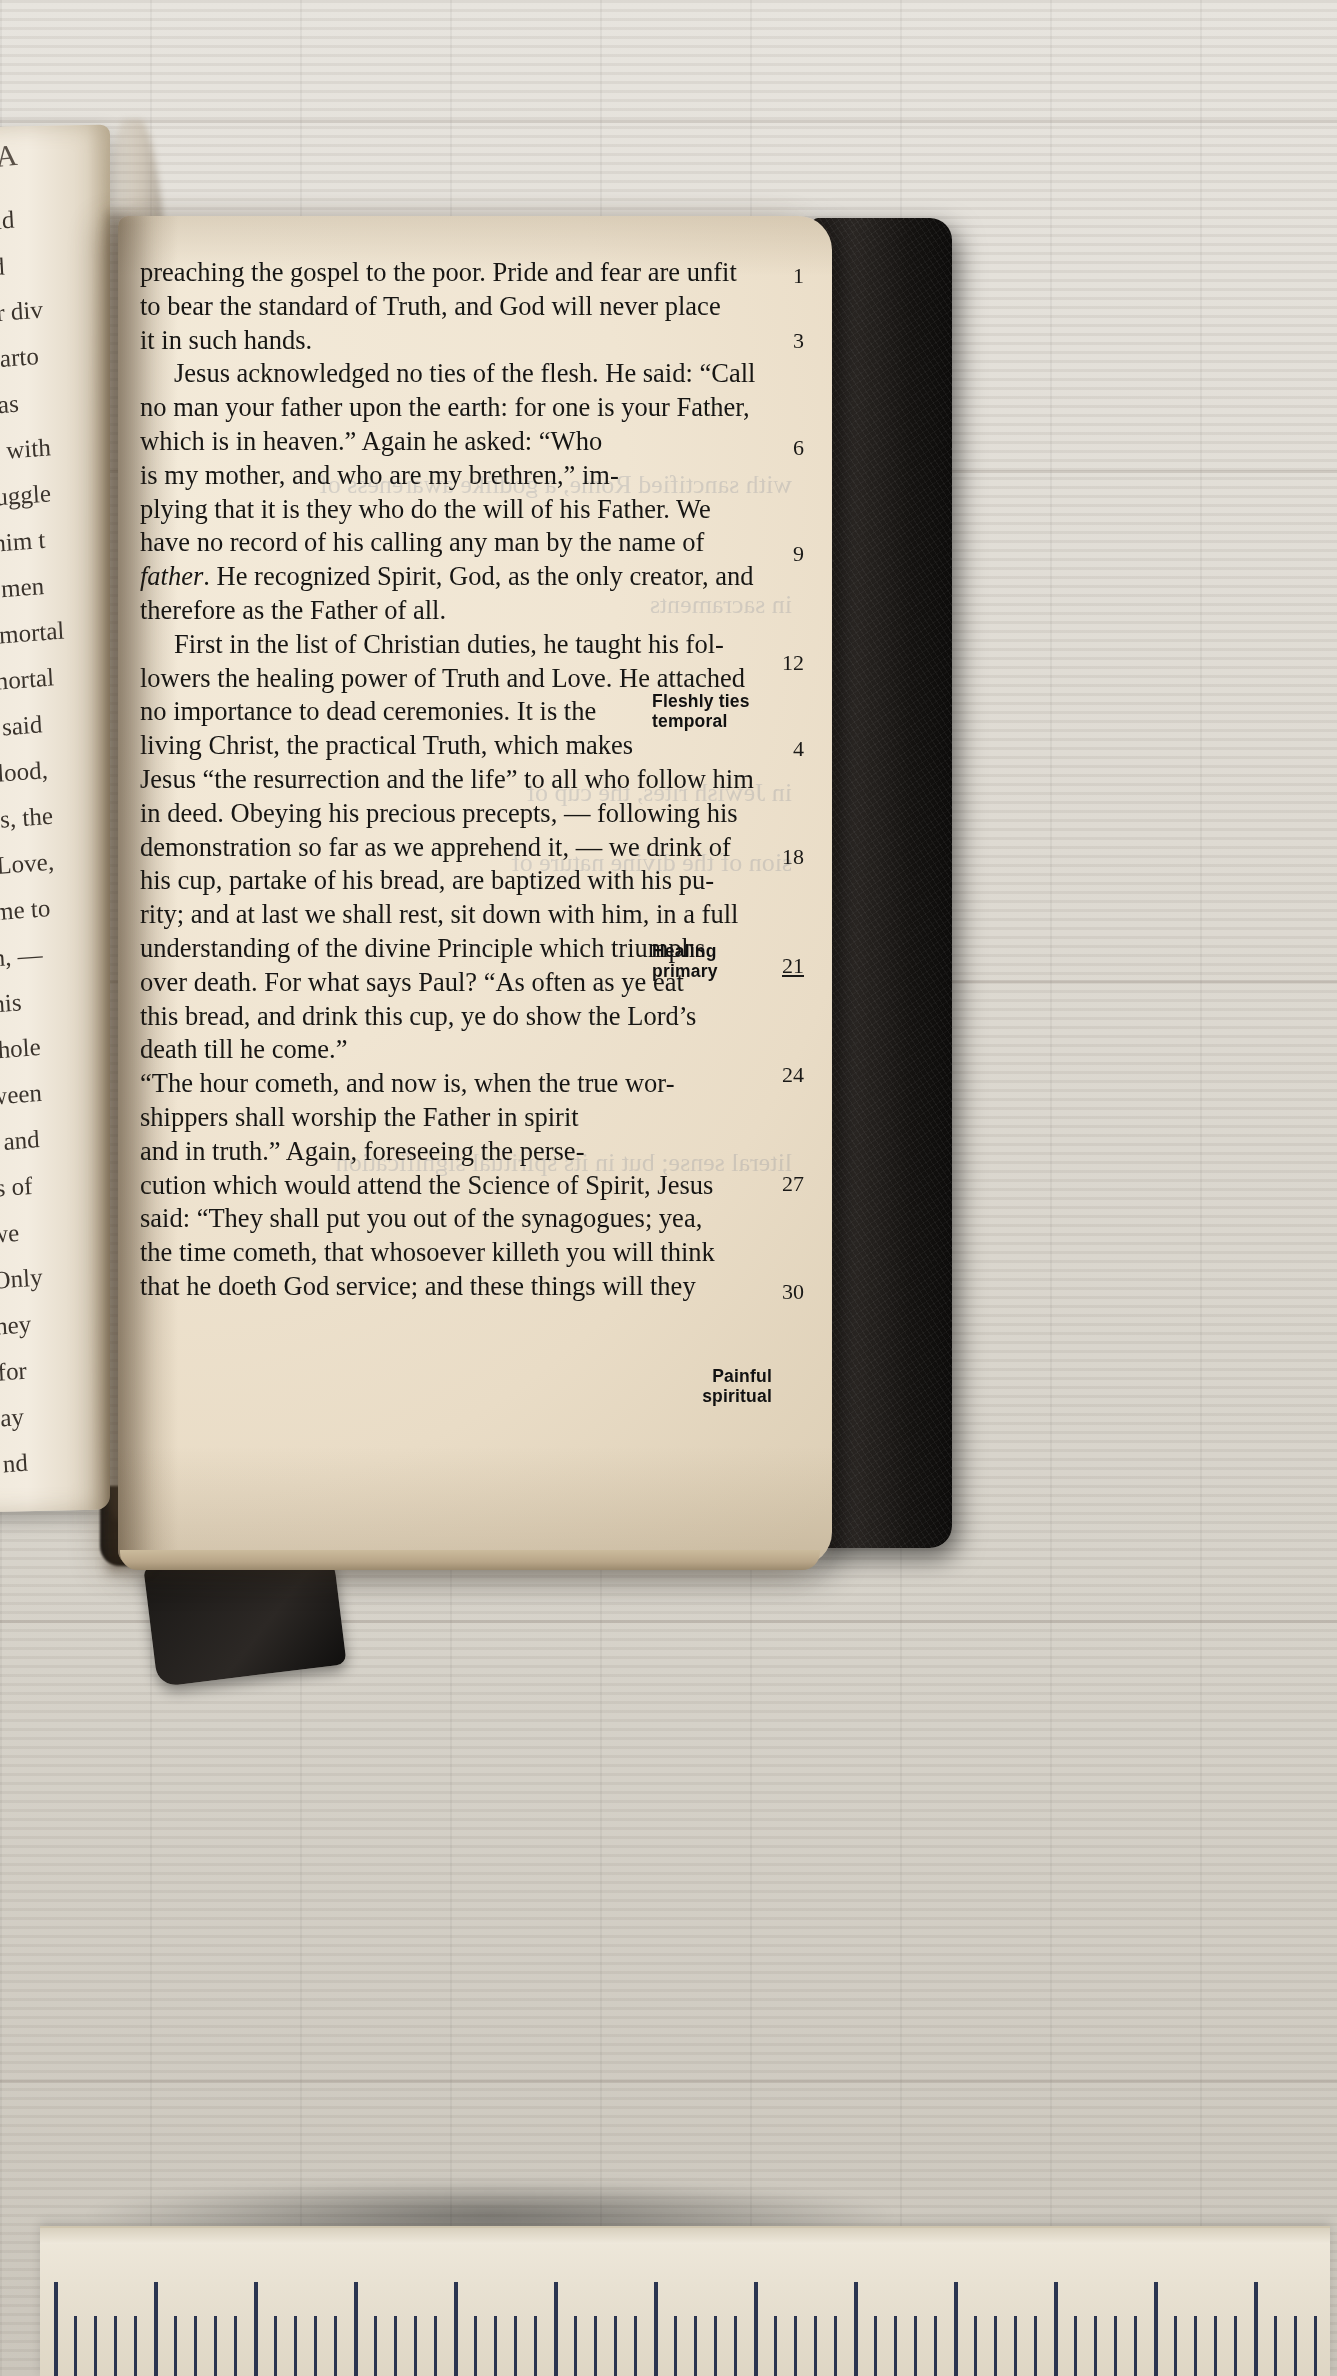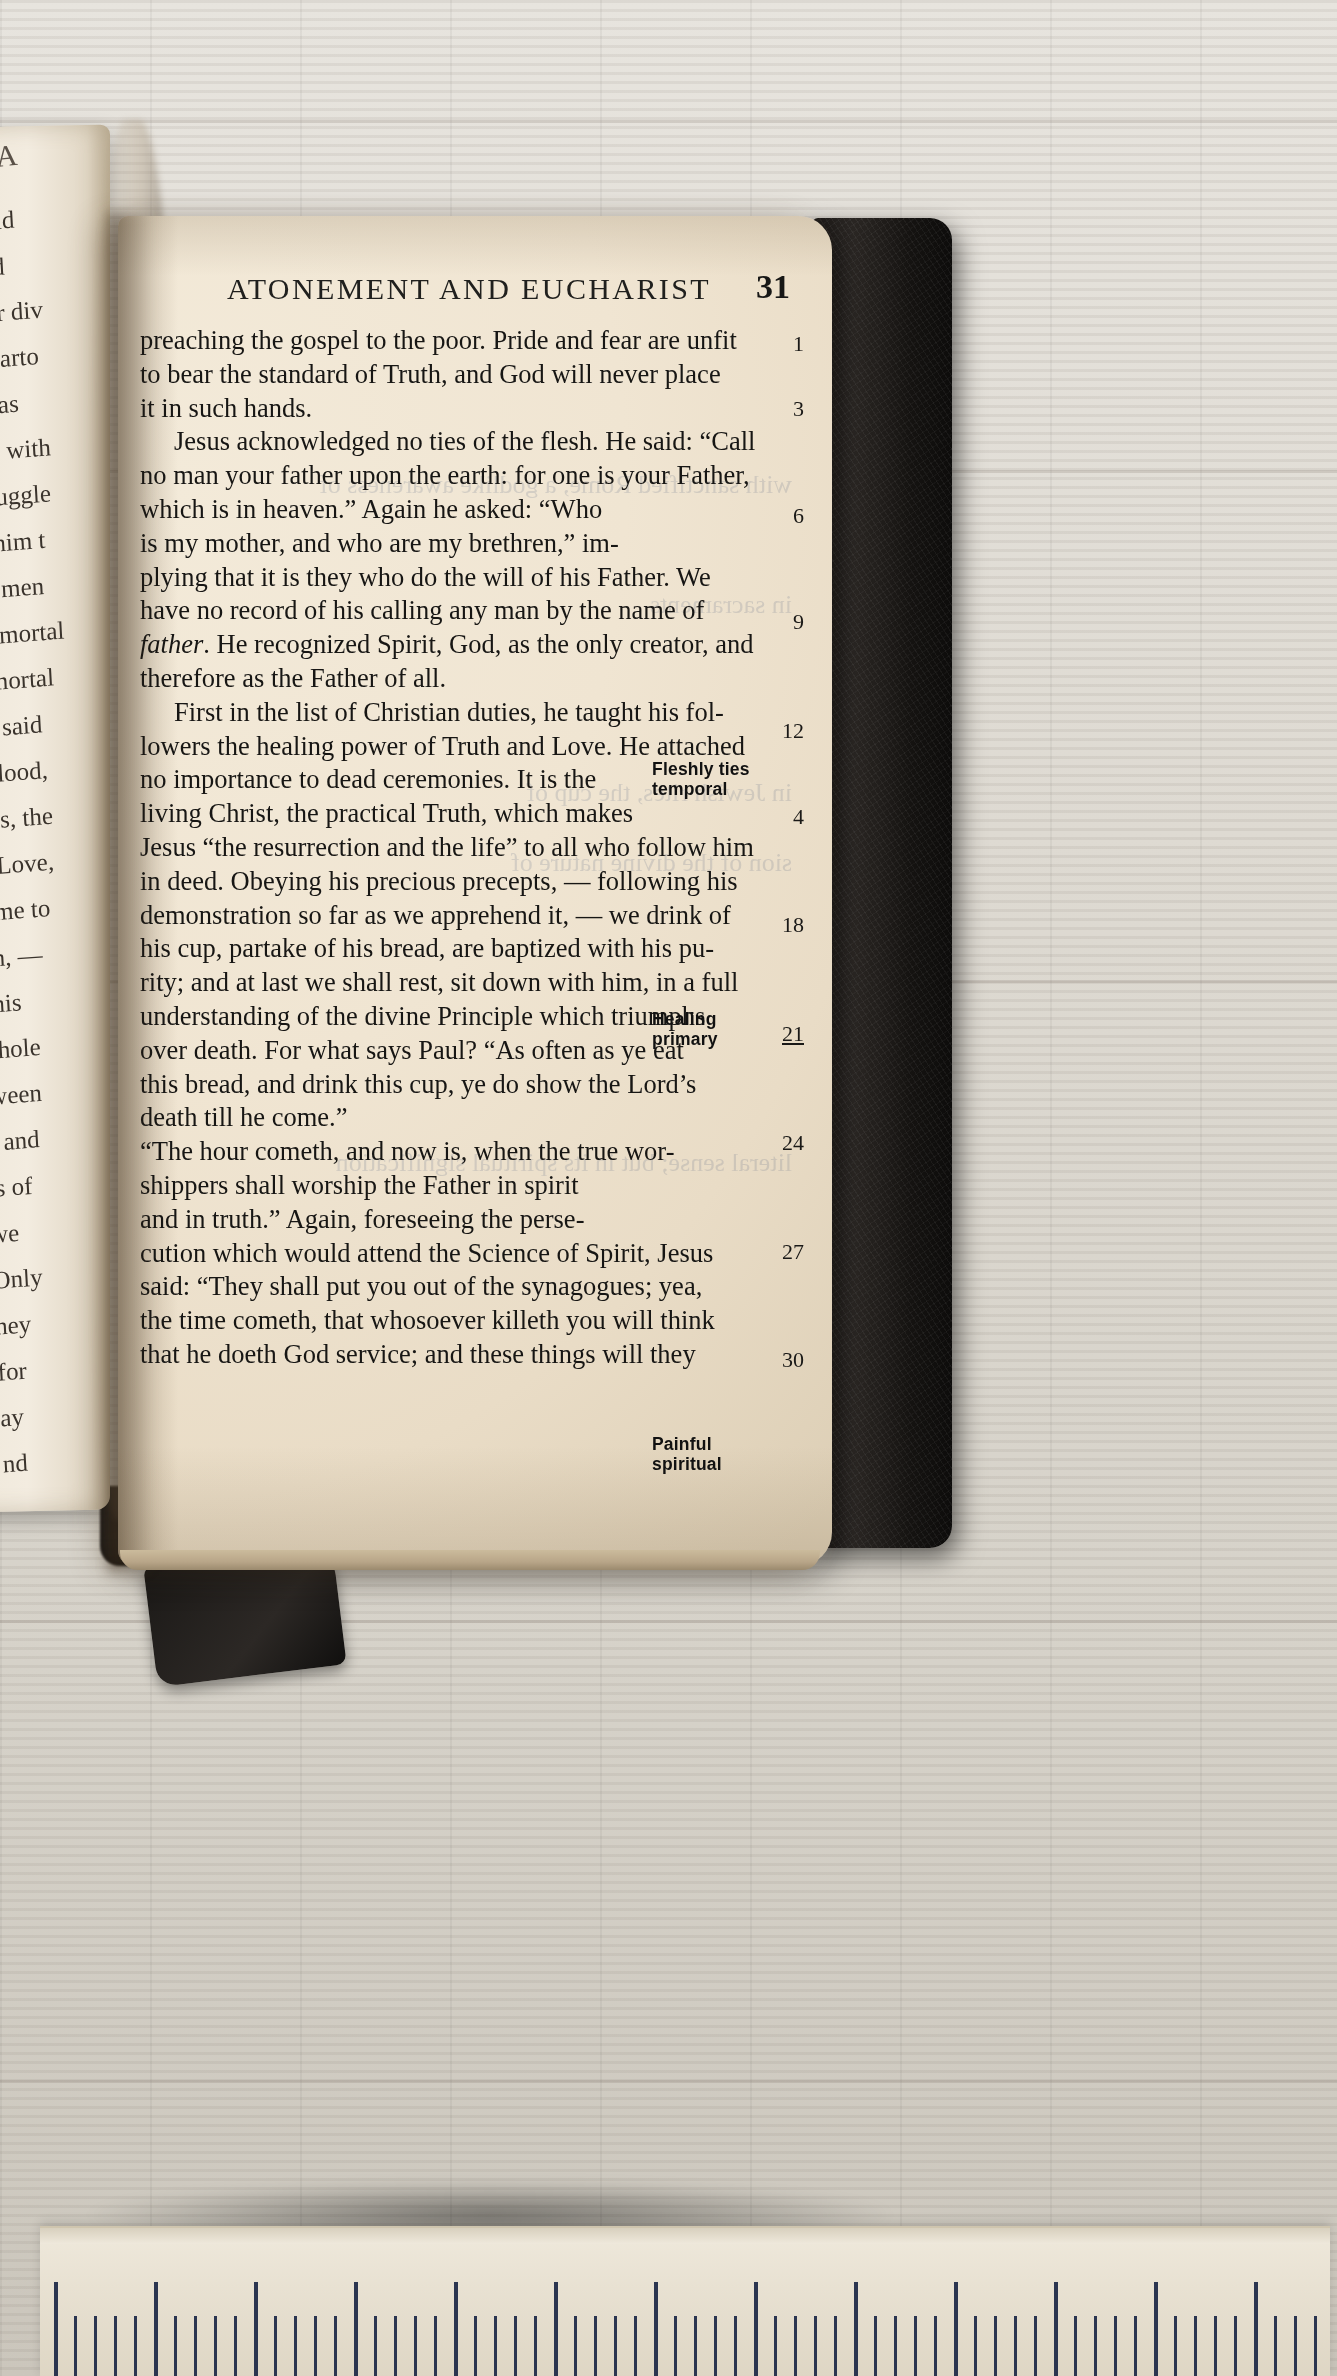--- a/index.html
+++ b/index.html
@@ -238,24 +238,20 @@
     <div class="page-shade-top"></div>
     <div class="page-shade-bottom"></div>
 
     <div class="ghost" style="top:252px;left:70px">with sanctified Rome, a godlike awareness of</div>
     <div class="ghost" style="top:372px;left:330px">in sacraments</div>
     <div class="ghost" style="top:560px;left:110px">in Jewish rites, the cup of</div>
     <div class="ghost" style="top:630px;left:370px">sion of the divine nature of</div>
     <div class="ghost" style="top:930px;left:80px">literal sense; but in its spiritual signification</div>
 
     <div class="page-inner">
-      <div class="running-head">
-        <div class="rh-title">ATONEMENT AND EUCHARIST</div>
-        <div class="rh-page">31</div>
-      </div>
 
       <div class="body-text" id="body">
           <div class="para">
             <div>preaching the gospel to the poor.  Pride and fear are unfit</div>
             <div>to bear the standard of Truth, and God will never place</div>
             <div>it in such hands.</div>
           </div>
           <div class="para">
             <div style="text-indent: 34px;">Jesus acknowledged no ties of the flesh.  He said: “Call</div>
             <div>no man your father upon the earth: for one is your Father,</div>
@@ -304,21 +300,21 @@
             <span style="top: 1019.26px;">30</span>
           </div>
           <div class="sidenote" style="top: 435px;">
             <div>Fleshly ties</div>
             <div>temporal</div>
           </div>
           <div class="sidenote" style="top: 685px;">
             <div>Healing</div>
             <div>primary</div>
           </div>
-          <div class="sidenote" style="top: 1110px;">
+          <div class="sidenote" style="top: 1110px; text-align: right;">
             <div>Painful</div>
             <div>spiritual</div>
           </div>
         </div>
     </div>
   </div>
 
   <div class="gutter"></div>
   <div class="edge"></div>
 </div>

